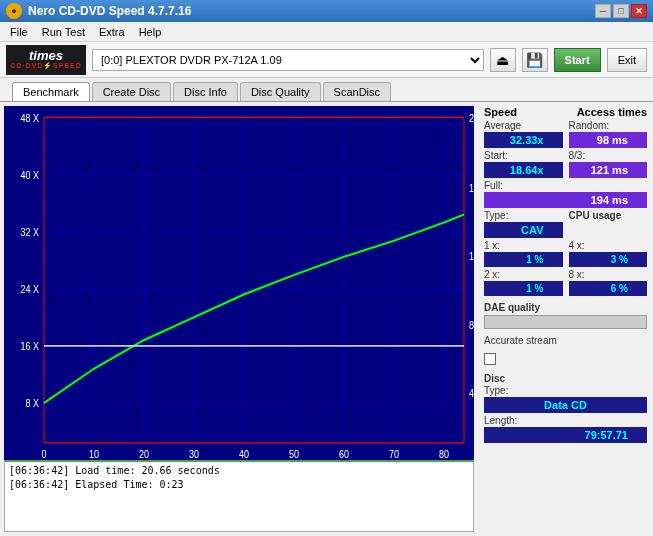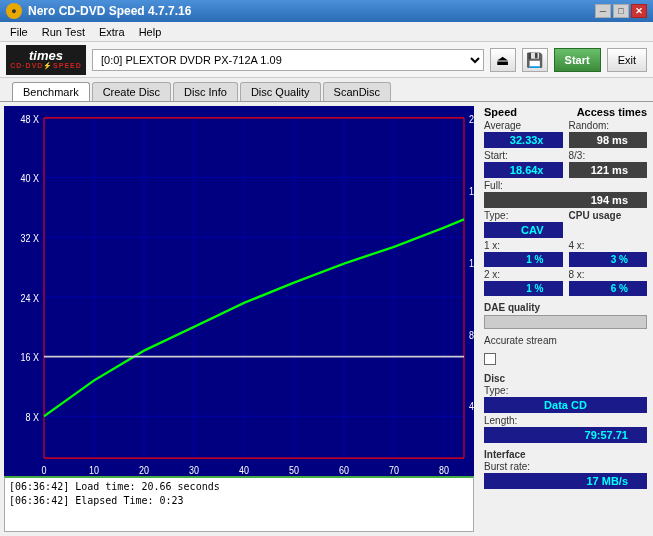--- a/index.html
+++ b/index.html
@@ -139,21 +139,21 @@
     .stat-label { color: #333; font-size: 10px; margin-bottom: 1px; }
     .stat-value {
       background: #1a1a8a;
       color: #00ffff;
       text-align: right;
       padding: 2px 19px;
       font-size: 11px;
       font-weight: bold;
       min-width: 50px;
     }
-    .stat-value.orange { background: #404040; color: white; }
+    .stat-value.orange { background: #6d28d9; color: white; }
 
     .dae-bar-container { height: 14px; background: #cccccc; border: 1px solid #999; margin: 2px 0; }
     .dae-bar { height: 100%; background: #1a1a8a; width: 0%; }
 
     .accurate-stream-row { display: flex; align-items: center; gap: 4px; margin: 2px 0; }
     .checkbox { width: 12px; height: 12px; border: 1px solid #666; background: white; display: flex; align-items: center; justify-content: center; }
 
     .disc-type-val {
       background: #1a1a8a;
       color: #00ffff;
@@ -179,21 +179,21 @@
       display: flex;
       flex-direction: column;
     }
     .chart-wrapper {
       flex: 1;
       margin: 4px 4px 0 4px;
       position: relative;
       background: #000080;
     }
     .log-wrapper {
-      height: 56px;
+      height: 72px;
       margin: 0 4px 4px 4px;
       background: white;
       border: 1px solid #aaa;
       border-top: 2px solid #44aa44;
       overflow: hidden;
     }
     .log-inner {
       padding: 2px 4px;
       font-family: monospace;
       font-size: 10px;
@@ -398,22 +398,15 @@
       </div>
 
       <div style="margin-top:4px;">
         <div class="stat-label" style="font-weight:bold;">Disc</div>
         <div class="stat-label">Type:</div>
         <div class="disc-type-val">Data CD</div>
         <div class="stat-label" style="margin-top:2px;">Length:</div>
         <div class="stat-value">79:57.71</div>
       </div>
 
-      <div class="stats-row" style="margin-top:4px;">
-        <div class="stat-group">
-          <div class="stat-label" style="font-weight:bold;">Interface</div>
-          <div class="stat-label">Burst rate:</div>
-          <div class="stat-value">17 MB/s</div>
-        </div>
-      </div>
     </div>
   </div>
 </div>
 
 </body></html>

